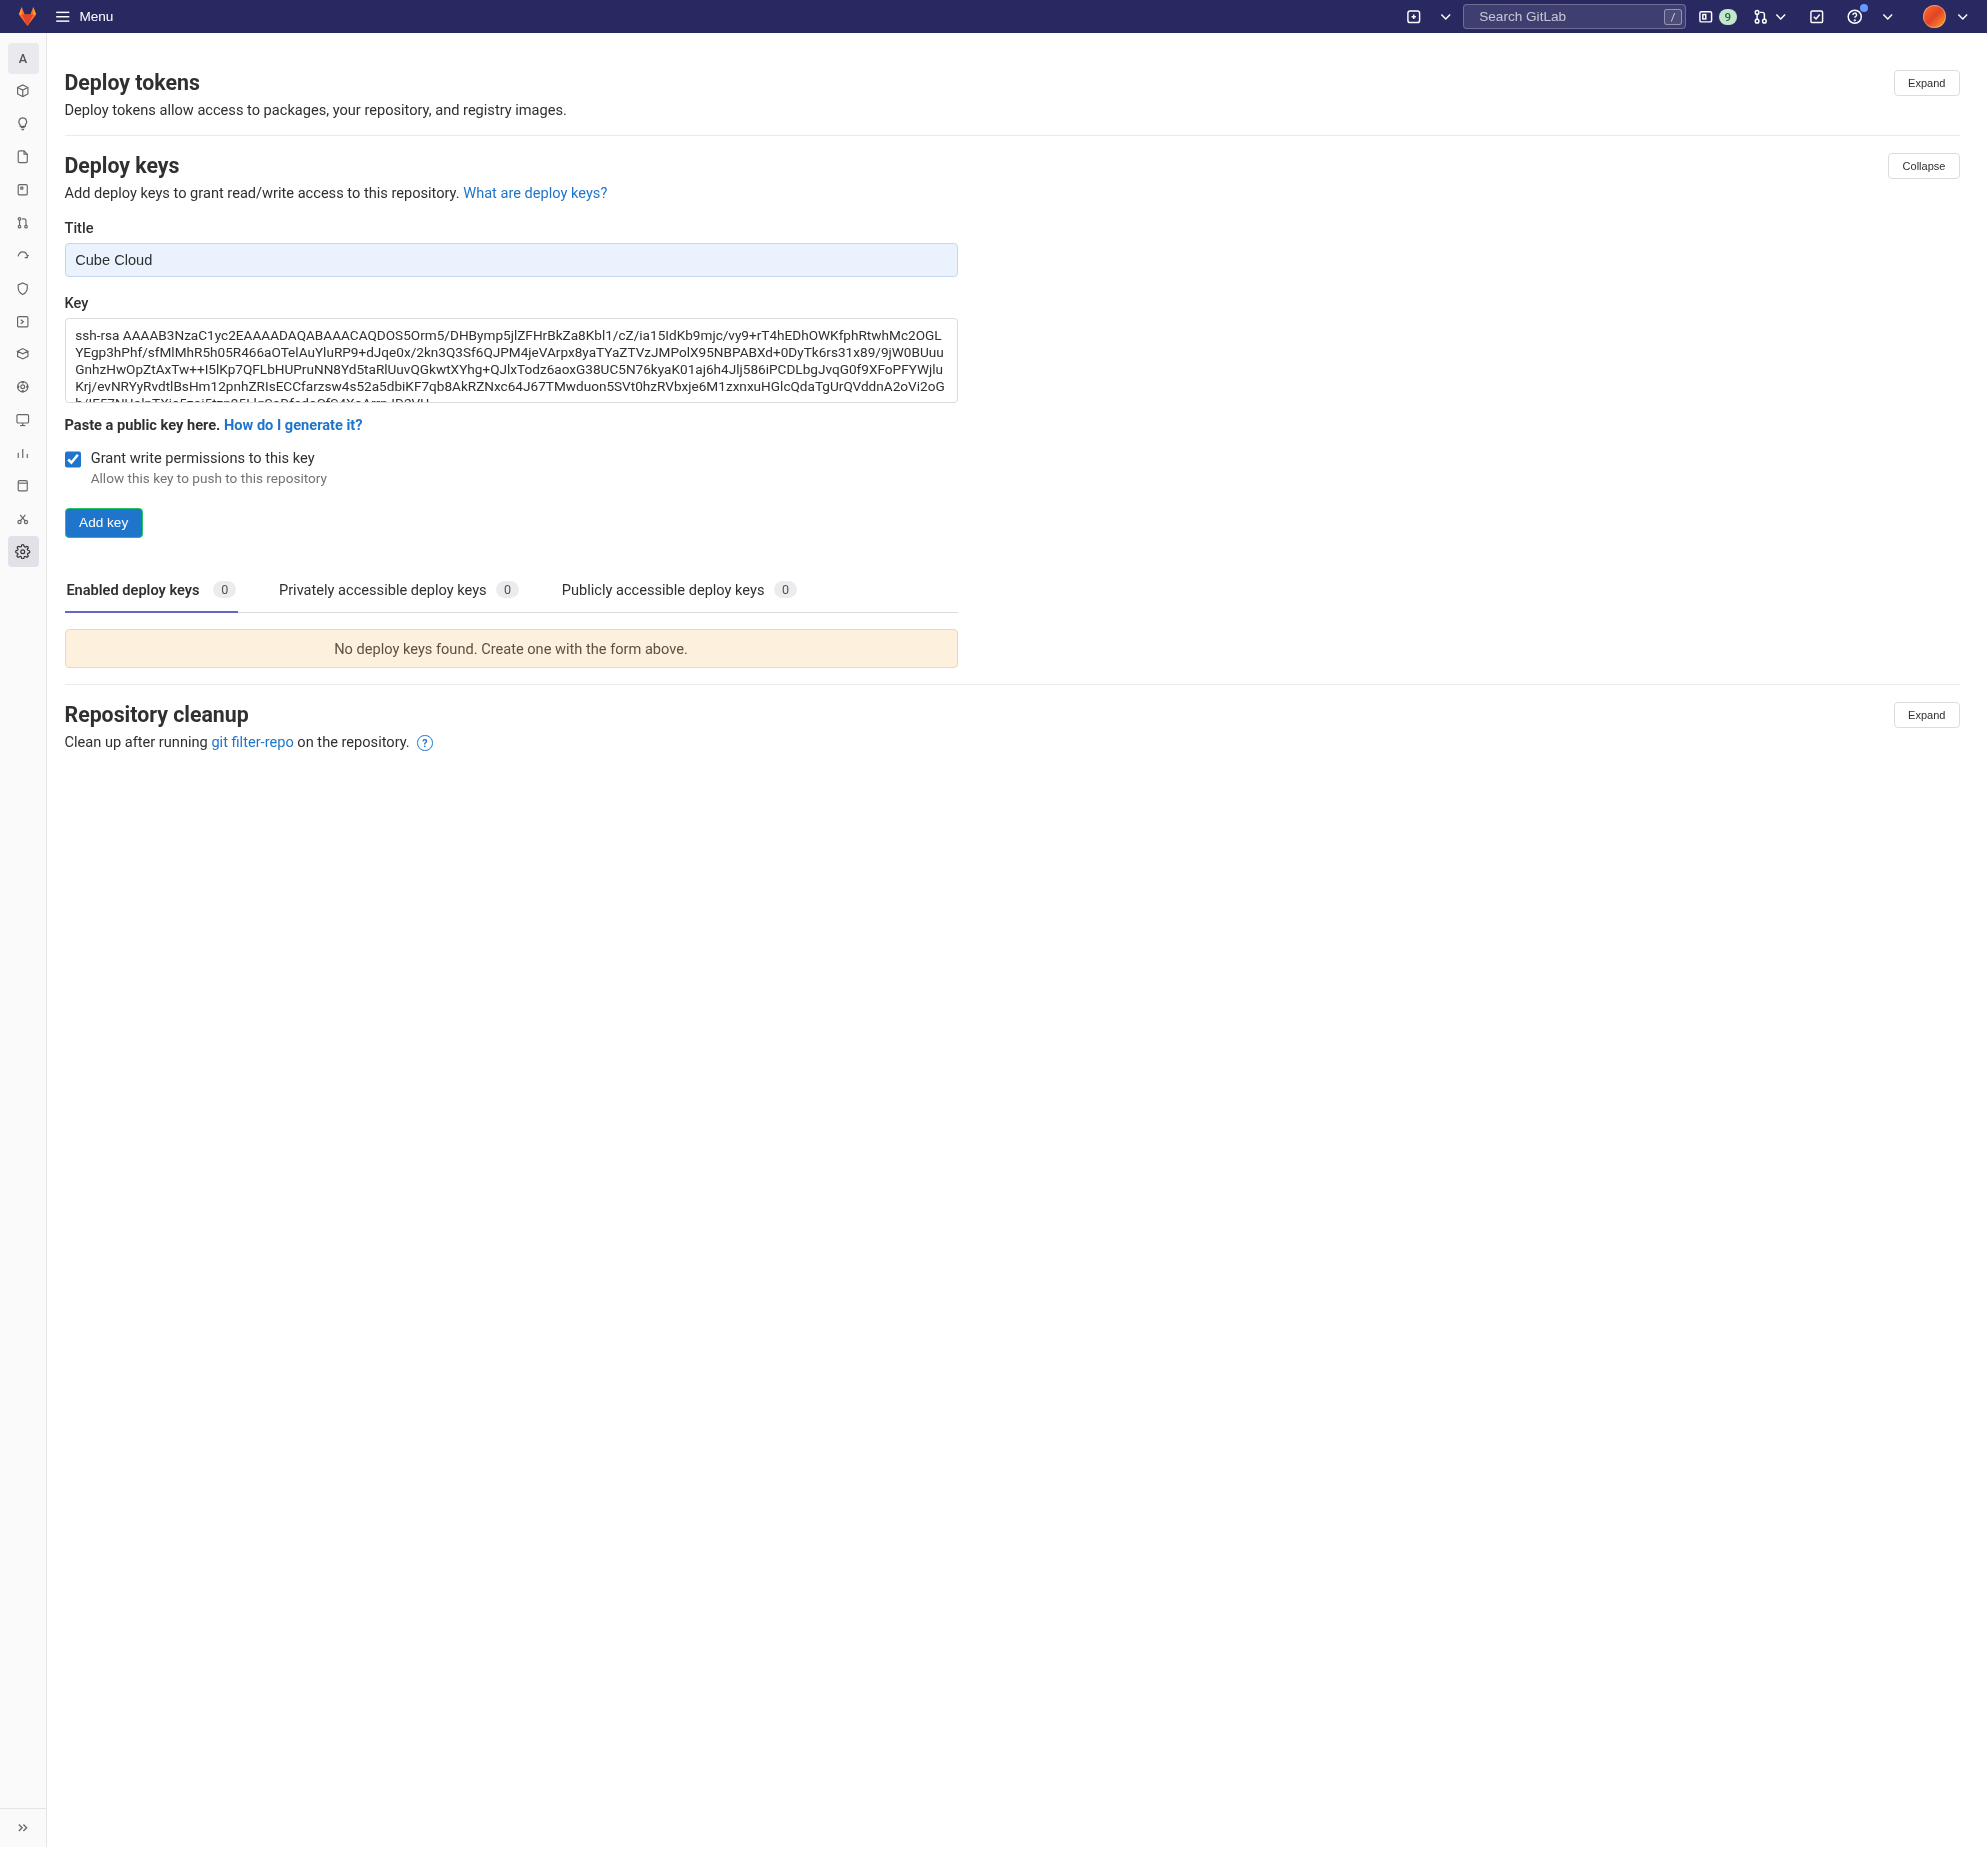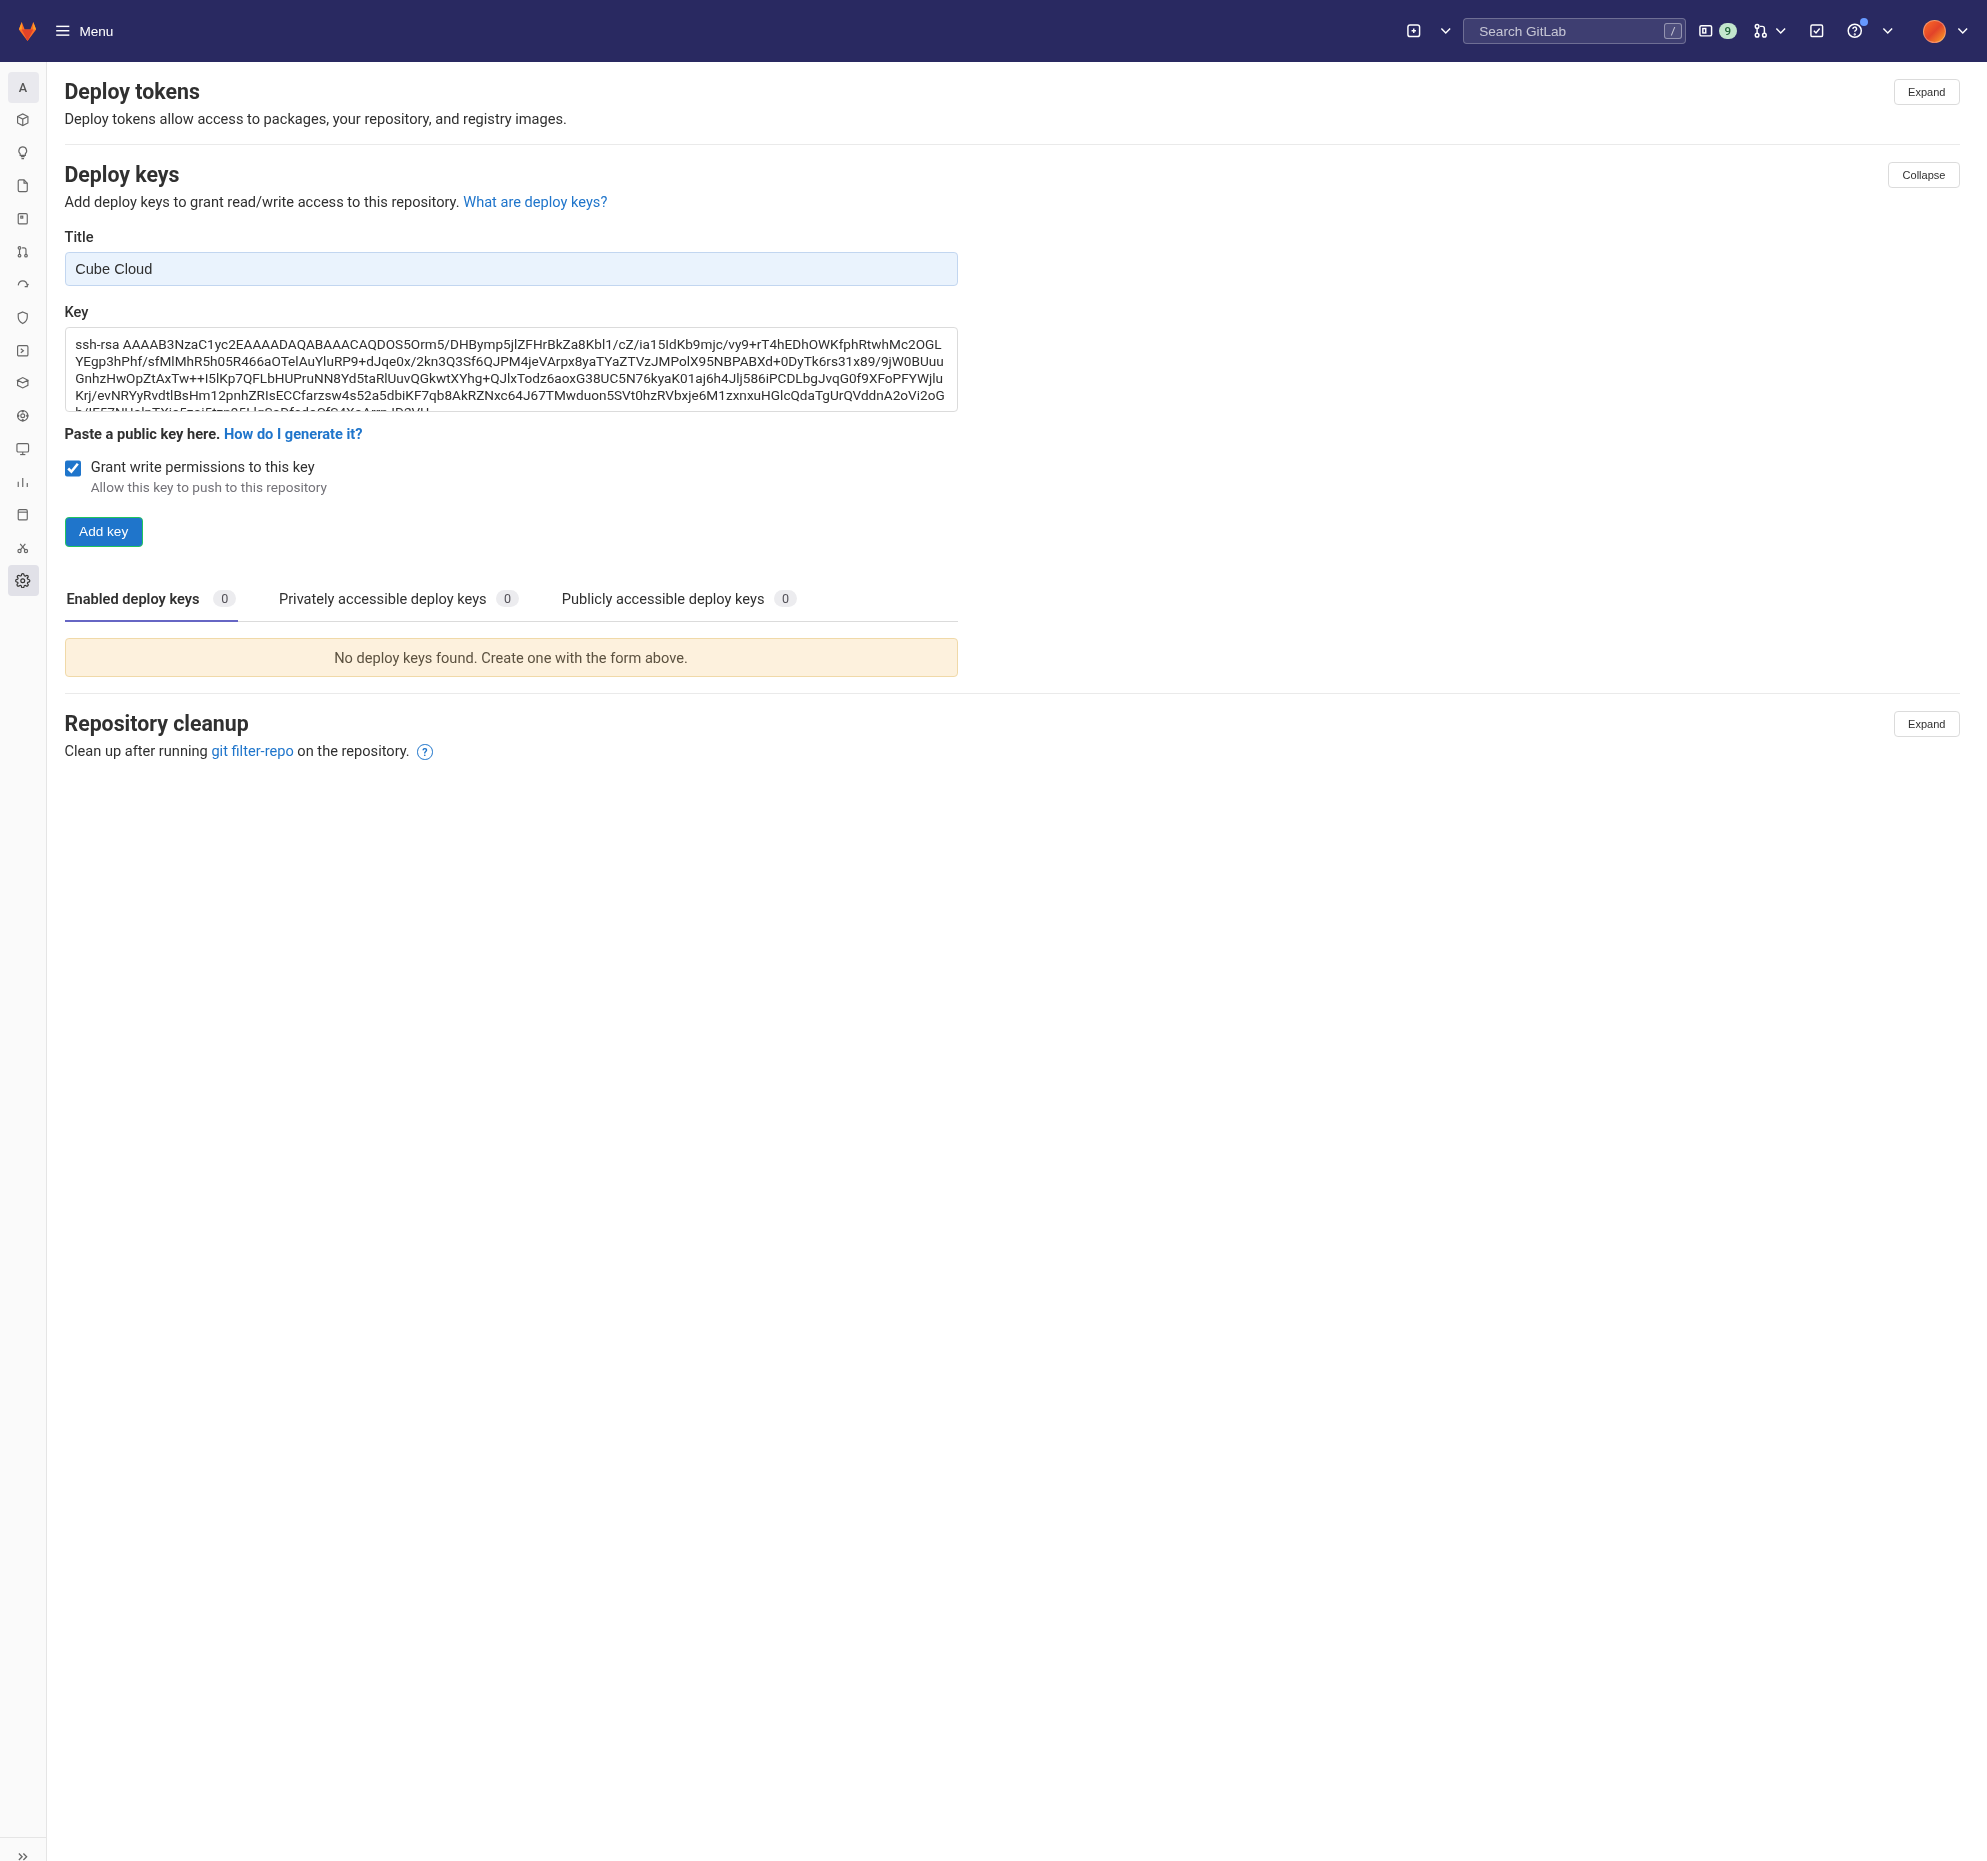--- a/index.html
+++ b/index.html
@@ -8,21 +8,21 @@
     font-size: 13.6px;
     color: #303030;
     background: #fff;
     width: 1987px;
     height: 1861px;
     transform-origin: top left;
   }
 
   
   .navbar {
-    height: 62px;
+    height: 33px;
     background: #292961;
     display: flex;
     align-items: center;
     padding: 0 15.5px;
     gap: 7.8px;
     color: #fff;
   }
   .logo {
     width: 23px; height: 23px;
     display: flex; align-items: center; justify-content: center;
@@ -106,20 +106,21 @@
     width: 100%; height: 39px;
     display: flex; align-items: center; justify-content: center;
     border-top: 1px solid #e5e5e5;
   }
 
   
   .main {
     flex: 1;
     padding: 11.6px 27px 19.4px 17.5px;
     overflow-y: auto;
+    margin-top: 20px;
   }
   .section {
     border-bottom: 1px solid #eaeaea;
     padding: 17.5px 0 15.5px;
   }
   .section.last { border-bottom: none; }
   .section-header {
     display: flex; justify-content: space-between; align-items: flex-start;
   }
   .section h2 {

